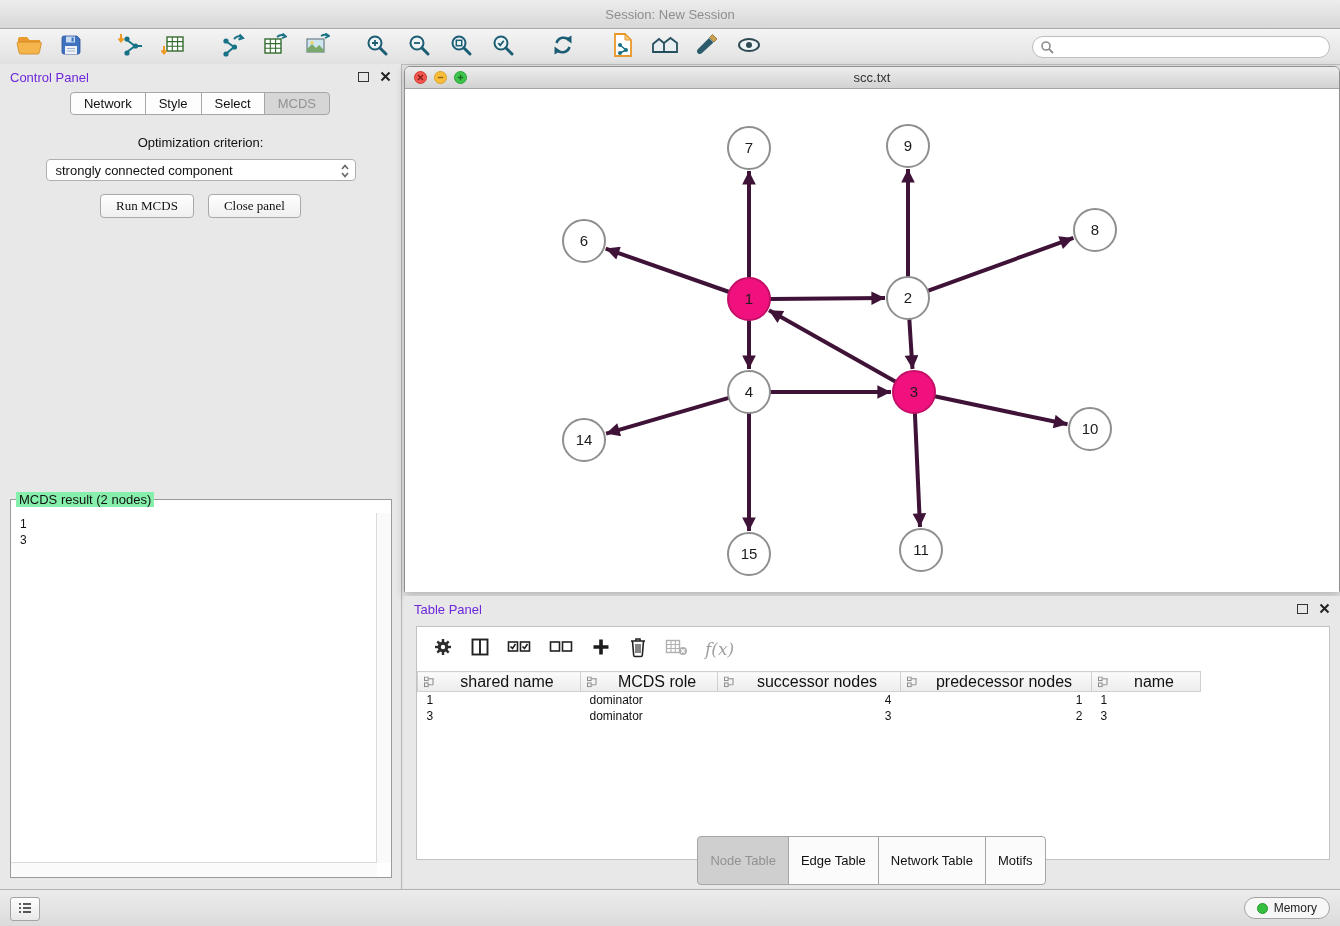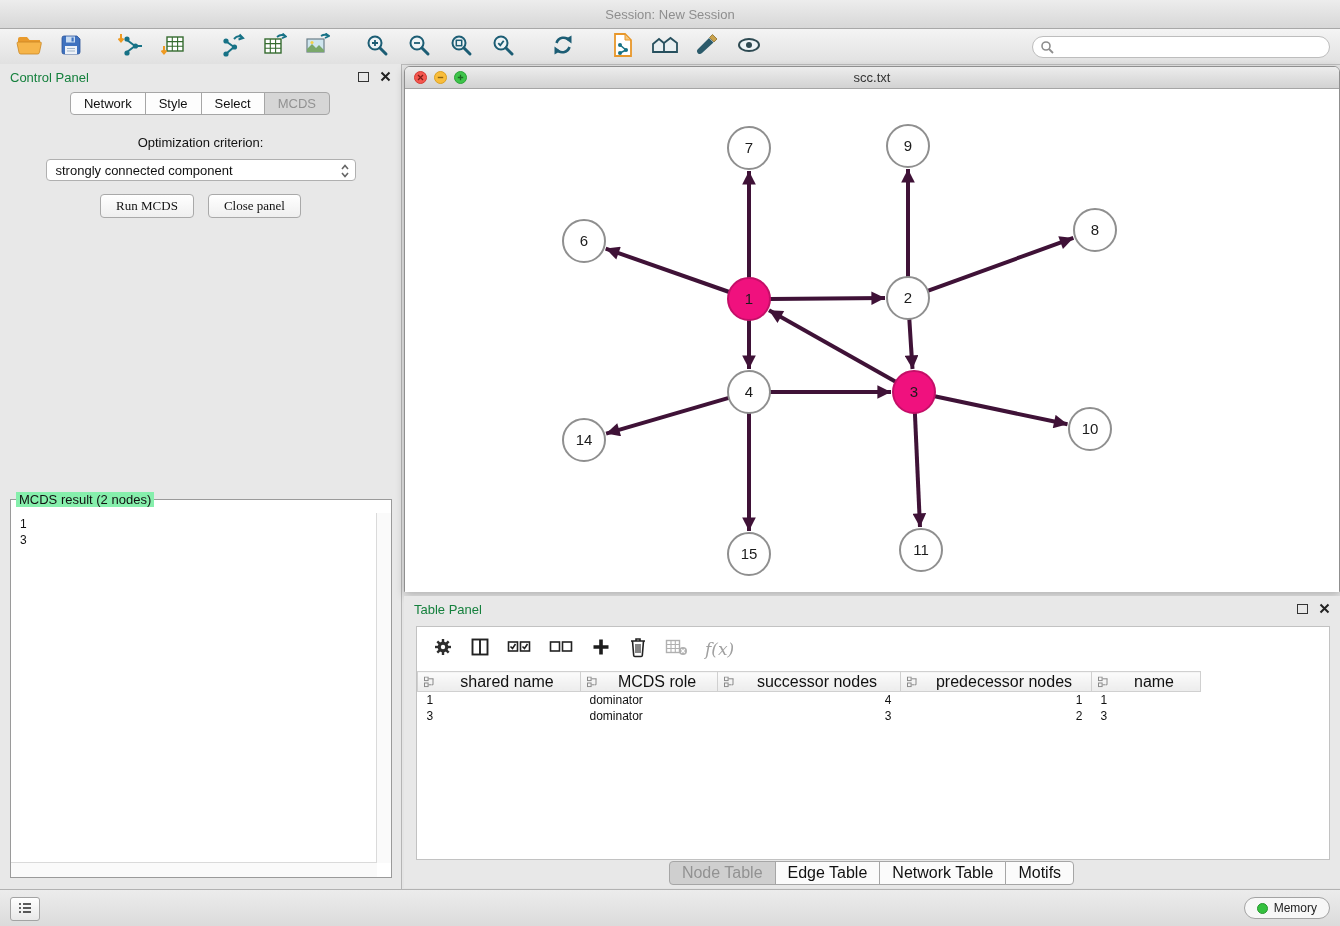--- a/index.html
+++ b/index.html
@@ -19,21 +19,21 @@
   .icon-btn{width:37px;height:30px;display:flex;align-items:center;justify-content:center;border-radius:4px;}
   .tb-gap{width:13px;flex:0 0 auto;}
   .search-wrap{margin-left:auto;position:relative;display:flex;align-items:center;}
   .search-input{width:262px;height:20px;border:1px solid #bdbdbd;border-radius:12px;background:#fff;
     padding:0 10px 0 24px;font-size:12px;outline:none;font-family:"Liberation Sans",sans-serif;}
   .search-glyph{position:absolute;left:8px;top:4px;}
 
   
   .control-panel{position:absolute;left:0;top:64px;width:401px;bottom:36px;
     background:#e8e8e8;border-right:1px solid #b5b5b5;}
-  .panel-header{height:26px;display:flex;align-items:center;padding:0 10px;font-size:13px;color:#15803d;}
+  .panel-header{height:26px;display:flex;align-items:center;padding:0 10px;font-size:13px;color:#6d28d9;}
   .win-icons{margin-left:auto;display:flex;gap:11px;align-items:center;}
   .float-icon{width:9px;height:8px;border:1.5px solid #333;}
   .cp-tabs{display:flex;justify-content:center;margin-top:2px;}
   .cp-tab{padding:3px 13px;font-size:13px;background:#fdfdfd;border:1px solid #a6a6a6;margin-left:-1px;color:#111;cursor:default;}
   .cp-tab:first-child{border-radius:4px 0 0 4px;}
   .cp-tab:last-child{border-radius:0 4px 4px 0;}
   .cp-tab.active{background:#d6d6d6;color:#929292;}
   .opt-label{margin-top:20px;text-align:center;font-size:13px;color:#111;}
   .select-box{position:relative;margin:9px auto 0;width:310px;height:22px;background:#fff;
     border:1px solid #b0b0b0;border-radius:4px;display:flex;align-items:center;
@@ -77,21 +77,21 @@
     font-weight:normal;font-size:16px;height:19px;position:relative;text-align:center;
     padding:0 4px 0 20px;color:#111;}
   .sort-icon{position:absolute;left:6px;top:50%;transform:translateY(-50%);}
   .node-table td{font-size:12px;height:16px;padding:0 9px;color:#111;border:none;}
   .node-table th:nth-child(1){width:138px;}
   .node-table th:nth-child(2){width:112px;}
   .node-table th:nth-child(3){width:158px;}
   .node-table th:nth-child(4){width:166px;}
   .node-table th:nth-child(5){width:84px;}
   .tp-tabs{position:absolute;left:0;right:0;bottom:3px;display:flex;justify-content:center;}
-  .tp-tab{padding:2px 12px;font-size:16px;background:#fbfbfb;border:1px solid #a6a6a6;margin-left:-1px;color:#111;}
+  .tp-tab{padding:16px 12px;font-size:13px;background:#fbfbfb;border:1px solid #a6a6a6;margin-left:-1px;color:#111;}
   .tp-tab:first-child{border-radius:4px 0 0 4px;}
   .tp-tab:last-child{border-radius:0 4px 4px 0;}
   .tp-tab.active{background:#cfcfcf;color:#929292;}
 
   
   .statusbar{position:absolute;left:0;right:0;bottom:0;height:36px;
     background:linear-gradient(#ececec,#dbdbdb);border-top:1px solid #b2b2b2;}
   .sb-btn{position:absolute;left:10px;top:7px;width:28px;height:22px;border:1px solid #a3a3a3;
     border-radius:3px;background:linear-gradient(#fff,#e8e8e8);display:flex;align-items:center;justify-content:center;}
   .memory-btn{position:absolute;right:10px;top:7px;height:22px;border:1px solid #a3a3a3;border-radius:11px;

